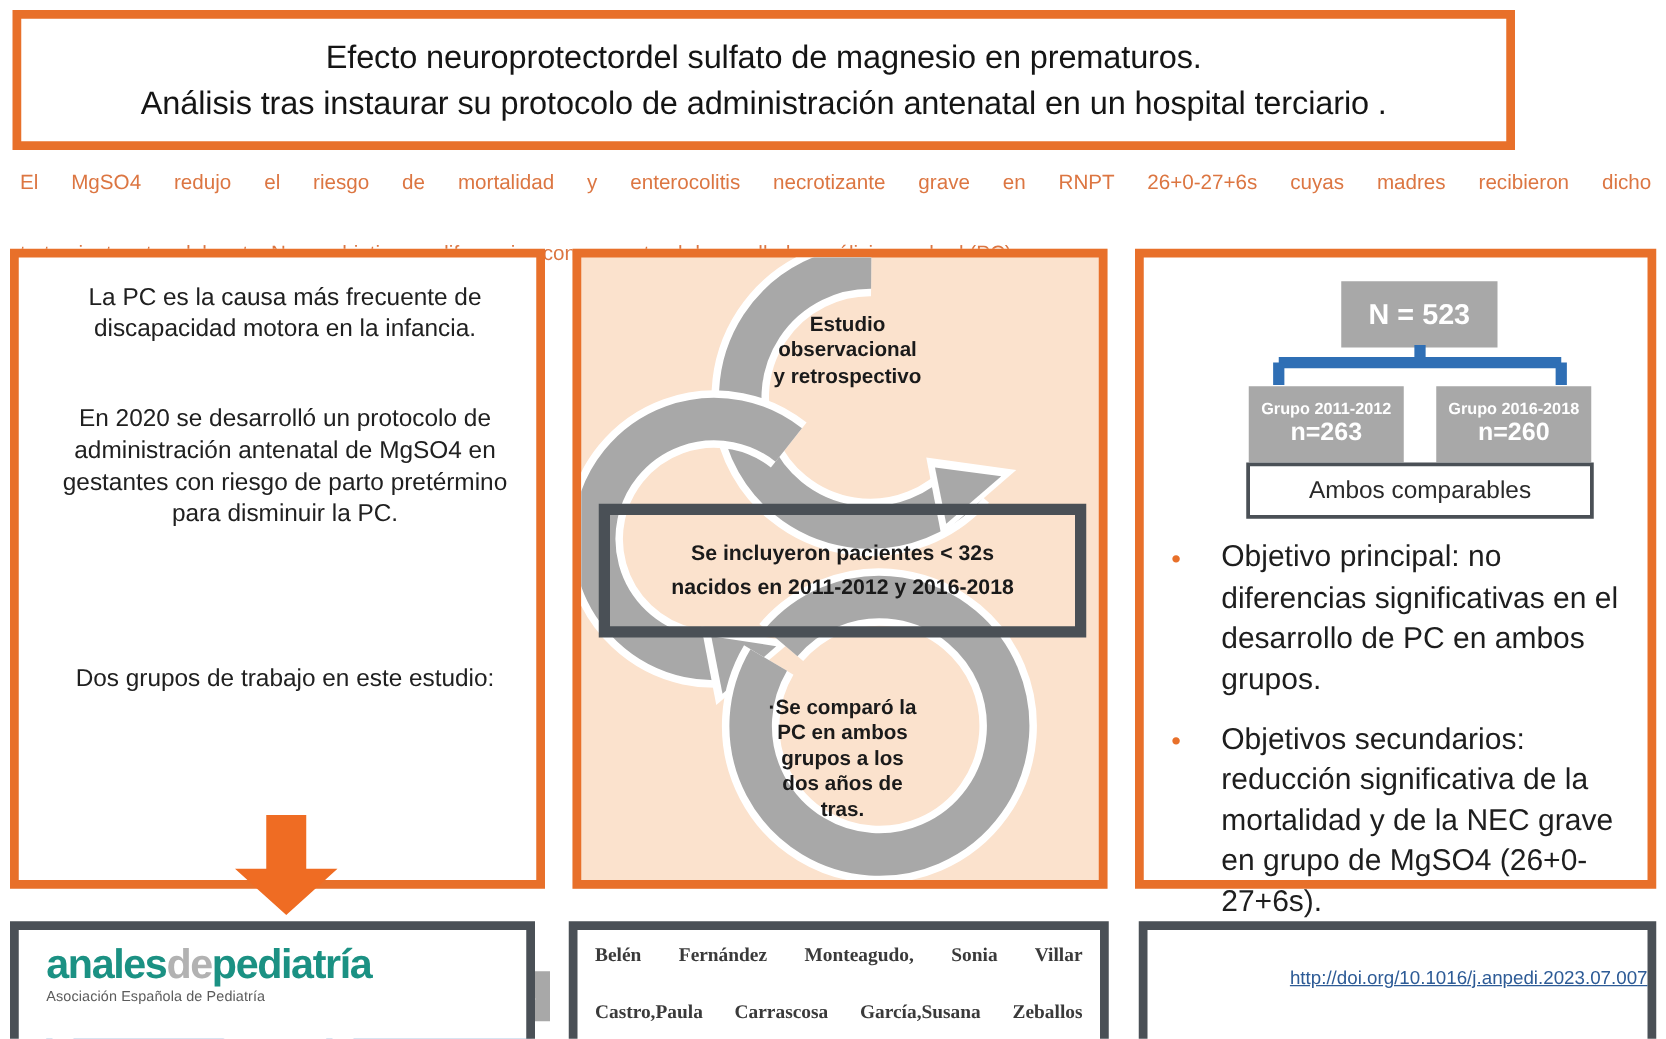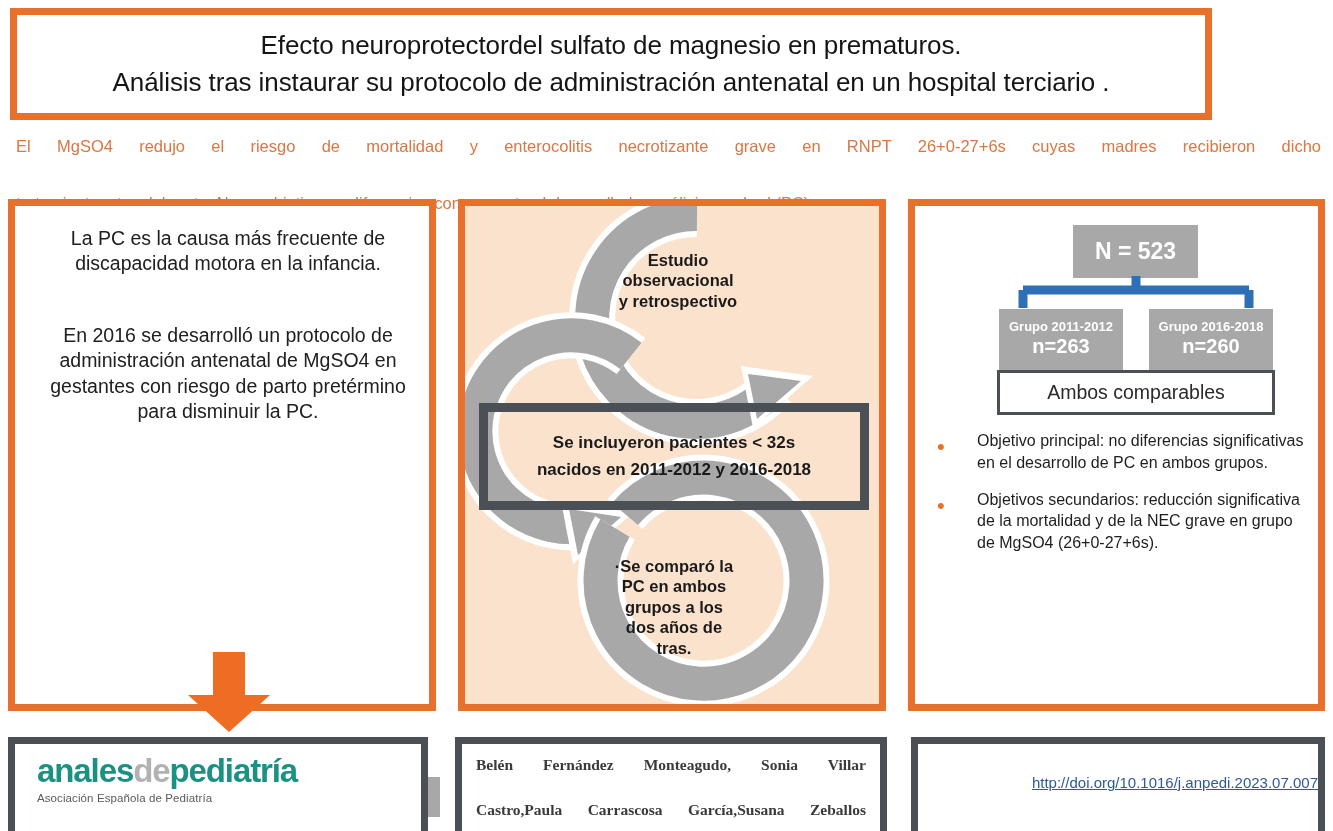--- a/index.html
+++ b/index.html
@@ -252,21 +252,21 @@
     width: 46px;
     flex: 0 0 46px;
     text-align: left;
     padding-top: 6px;
     padding-left: 6px;
     box-sizing: border-box;
   }
   .obj-text {
     flex: 1;
     color: #1E1E1E;
-    font-size: 16px;
+    font-size: 24px;
     line-height: 1.36;
   }
 
   
   .footer-box {
     position: absolute;
     top: 737px;
     height: 112px;
     box-sizing: border-box;
     border: 7px solid #4A5056;
@@ -342,28 +342,29 @@
 
 <div id="summary">
   <span class="sline1">El MgSO4 redujo el riesgo de mortalidad y enterocolitis necrotizante grave en RNPT 26+0-27+6s cuyas madres recibieron dicho</span>
   <span class="sline2">tratamientoantes del parto. No se objetivaron diferencias con respecto al desarrollode parálisis cerebral (PC).</span>
 </div>
 
 <div class="panel" id="panel-left">
 
   <div id="left-intro">La PC es la causa más frecuente de discapacidad motora en la infancia.</div>
 
-  <div id="left-protocol">En 2016 se desarrolló un protocolo de administración antenatal de MgSO4 en gestantes con riesgo de parto pretérmino para disminuir la PC.</div>
+  <div id="left-protocol">En 2020 se desarrolló un protocolo de administración antenatal de MgSO4 en gestantes con riesgo de parto pretérmino para disminuir la PC.</div>
 
   <div id="down-arrow">
     <svg viewBox="0 0 90 80" width="90" height="80">
       <polygon points="29,0 61,0 61,43 86,43 45,80 4,43 29,43" fill="#EF6C23"></polygon>
     </svg>
   </div>
 
+  <div id="left-groups-label">Dos grupos de trabajo en este estudio:</div>
 
   <div class="grp-tag" id="grp-tag-pre">Pre-protocolo MgSO4</div>
   <div class="grp-tag" id="grp-tag-post">Postprotocolo MgSO4</div>
 
   <div class="grp-bracket" id="grp-bracket-pre"></div>
   <div class="grp-bracket" id="grp-bracket-post"></div>
 
   <div class="grp-years" id="grp-years-pre">
     
     

